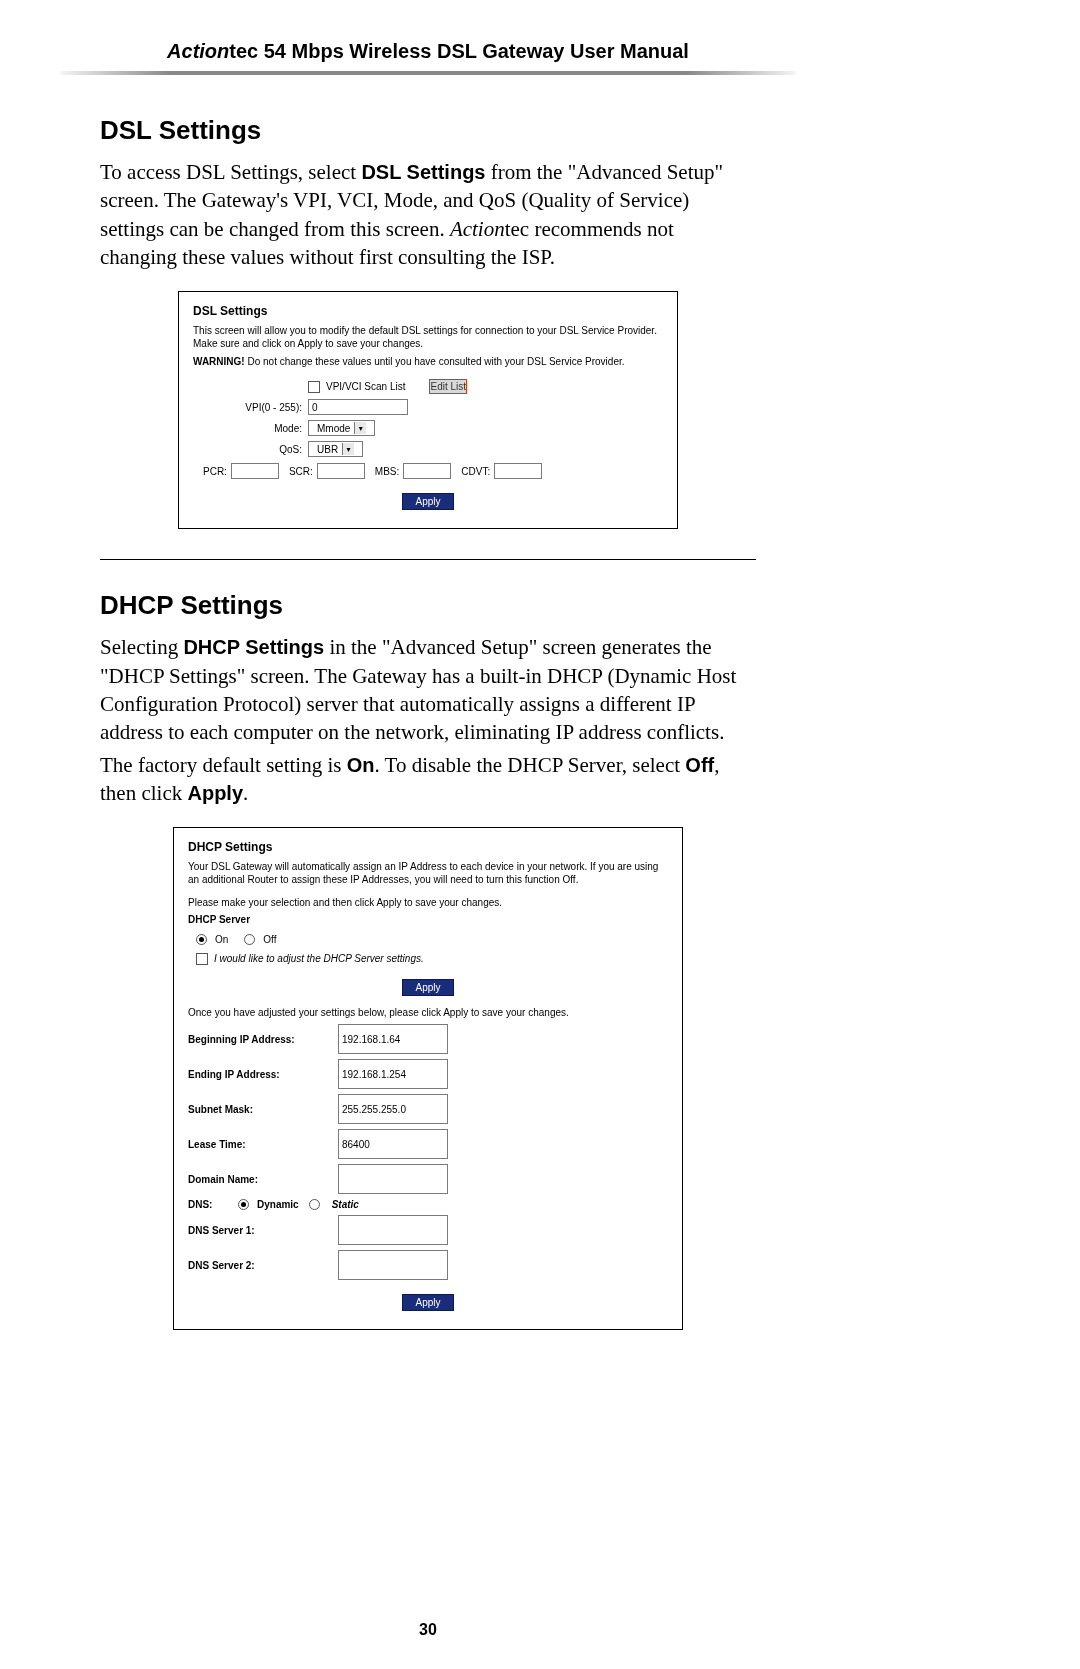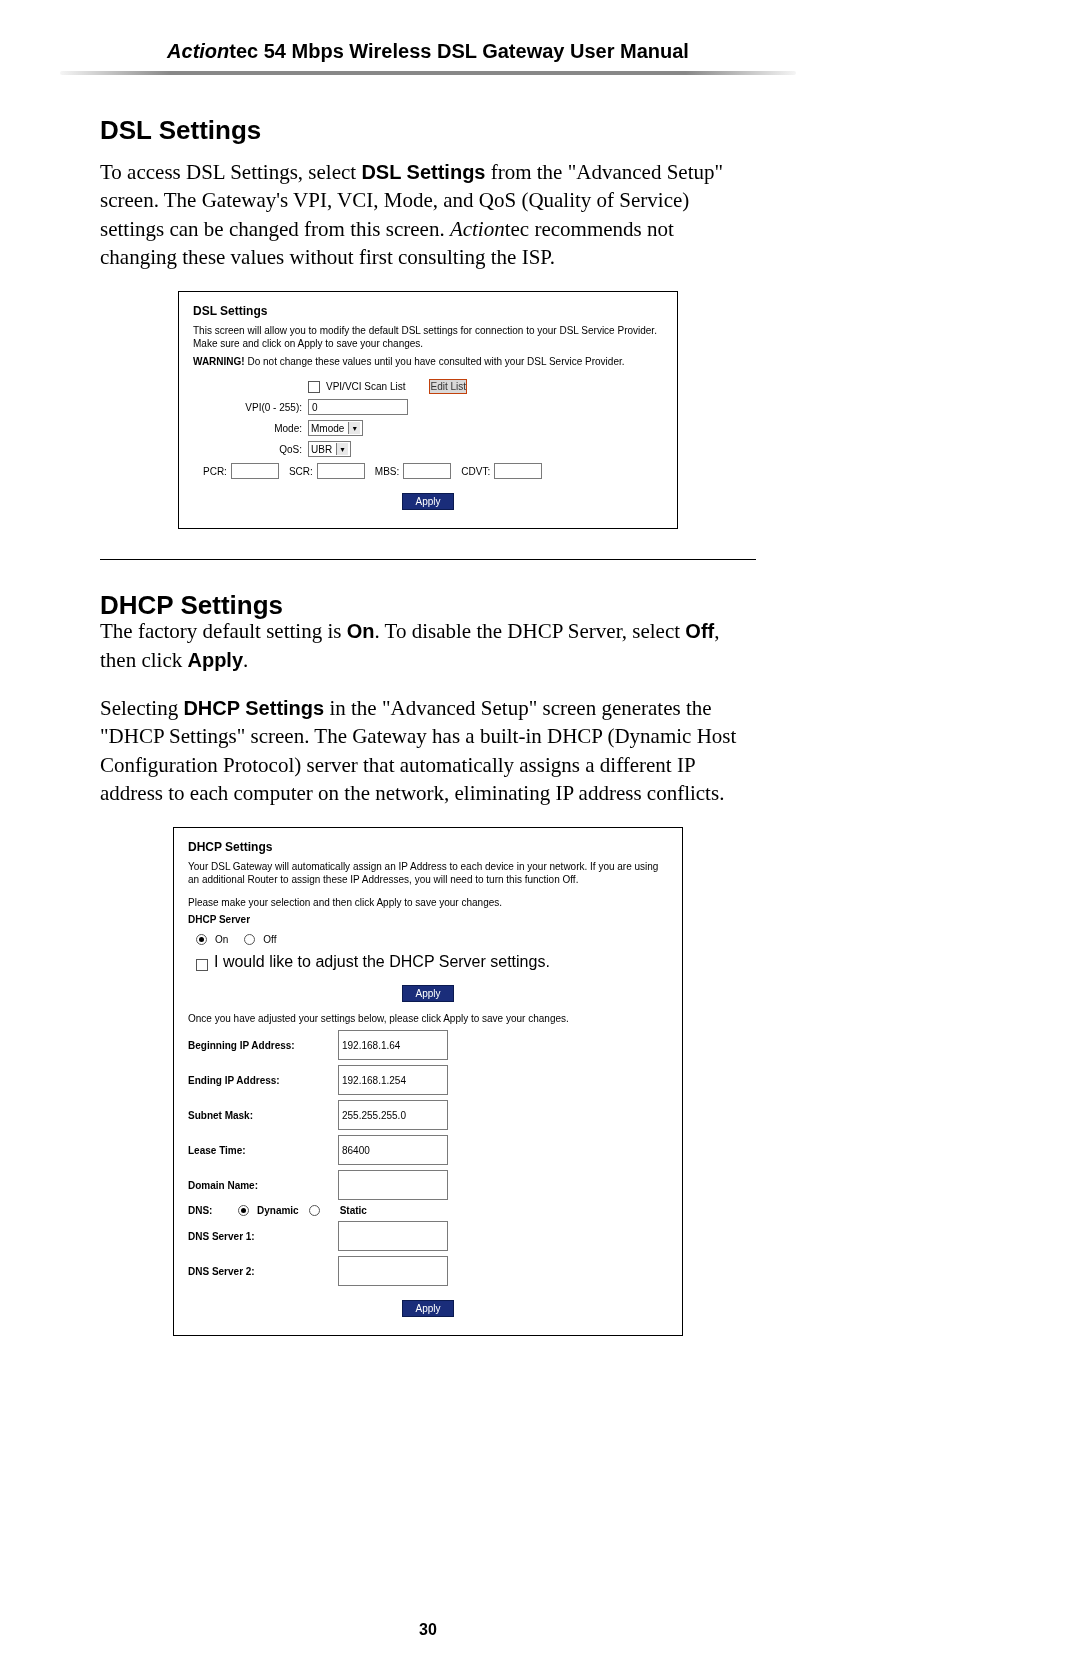--- a/index.html
+++ b/index.html
@@ -72,21 +72,21 @@
     font-size: 10px;
     padding: 0 3px;
     display:inline-flex;
     align-items:center;
   }
   .sm-select {
     border: 1px solid #7a7a7a;
     background:#fff;
     height:16px;
     font-size:10px;
-    padding: 0 2px;
+    padding: 0 8px;
     display:inline-flex;
     align-items:center;
     gap:4px;
   }
   .sel-caret {
     width:12px;height:12px;
     border-left:1px solid #7a7a7a;
     display:inline-flex;align-items:center;justify-content:center;
     background:#e8e8e8;
     font-size:8px;
@@ -129,21 +129,21 @@
   .page-number {
     position:absolute;
     bottom:30px;
     left:0; right:0;
     text-align:center;
     font-family: Arial, sans-serif;
     font-weight:bold;
     font-size:16px;
   }
   .radio-row { display:flex;align-items:center;gap:16px;margin:8px 0 8px 8px;font-size:10px;}
-  .adjust-row { display:flex;align-items:flex-end;margin:8px 0 8px 8px;font-size:16px;}
+  .adjust-row { display:flex;align-items:flex-start;margin:8px 0 8px 8px;font-size:10px;font-style:italic;}
 </style>
 </head>
 <body>
 
 <div class="page">
 
   <div class="header-title">
     <span class="italic">Action</span><span>tec 54 Mbps Wireless DSL Gateway User Manual</span>
   </div>
   <div class="header-rule"></div>
@@ -204,25 +204,25 @@
       </div>
       <div class="apply-wrap">
         <span class="apply-btn">Apply</span>
       </div>
     </div>
   </div>
 
   <hr class="section-div">
 
   <h2 class="section">DHCP Settings</h2>
+  <p class="body">
+    <span>Selecting </span><b>DHCP Settings</b><span> in the "Advanced Setup" screen generates the "DHCP Settings" screen. The Gateway has a built-in DHCP (Dynamic Host Configuration Protocol) server that automatically assigns a different IP address to each computer on the network, eliminating IP address conflicts.</span>
+  </p>
   <p class="body" style="margin-top:-16px;">
     <span>The factory default setting is </span><b>On</b><span>. To disable the DHCP Server, select </span><b>Off</b><span>, then click </span><b>Apply</b><span>.</span>
-  </p>
-  <p class="body">
-    <span>Selecting </span><b>DHCP Settings</b><span> in the "Advanced Setup" screen generates the "DHCP Settings" screen. The Gateway has a built-in DHCP (Dynamic Host Configuration Protocol) server that automatically assigns a different IP address to each computer on the network, eliminating IP address conflicts.</span>
   </p>
 
   <div class="screenshot-box dhcp">
     <div class="ss-title">DHCP Settings</div>
     <div class="ss-p">Your DSL Gateway will automatically assign an IP Address to each device in your network. If you are using an additional Router to assign these IP Addresses, you will need to turn this function Off.</div>
     <div class="ss-p" style="margin-top:10px;">Please make your selection and then click Apply to save your changes.</div>
     <div class="ss-p" style="font-weight:bold;">DHCP Server</div>
 
     <div class="radio-row">
       <span style="display:flex;align-items:center;gap:4px;">
@@ -266,21 +266,21 @@
       <span class="dlbl">Domain Name:</span>
       <span class="dinput"></span>
     </div>
 
     <div class="dns-row">
       <span style="font-weight:bold;width:40px;">DNS:</span>
       <span style="display:flex;align-items:center;gap:4px;">
         <span class="radio checked"></span>
         <span style="font-weight:bold;">Dynamic</span>
       </span>
-      <span style="display:flex;align-items:center;gap:16px;">
+      <span style="display:flex;align-items:center;gap:8px;font-style:italic;">
         <span class="radio"></span>
         <span style="font-weight:bold;">Static</span>
       </span>
     </div>
 
     <div class="dhcp-row">
       <span class="dlbl">DNS Server 1:</span>
       <span class="dinput"></span>
     </div>
     <div class="dhcp-row">

